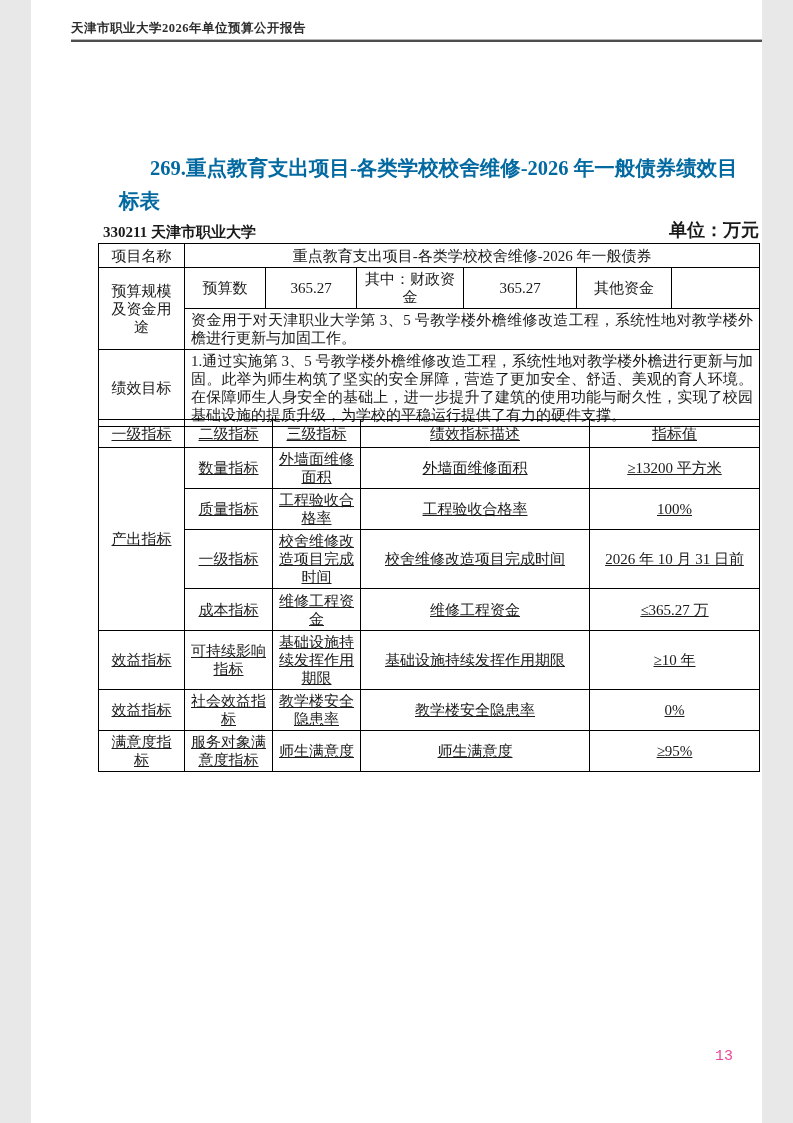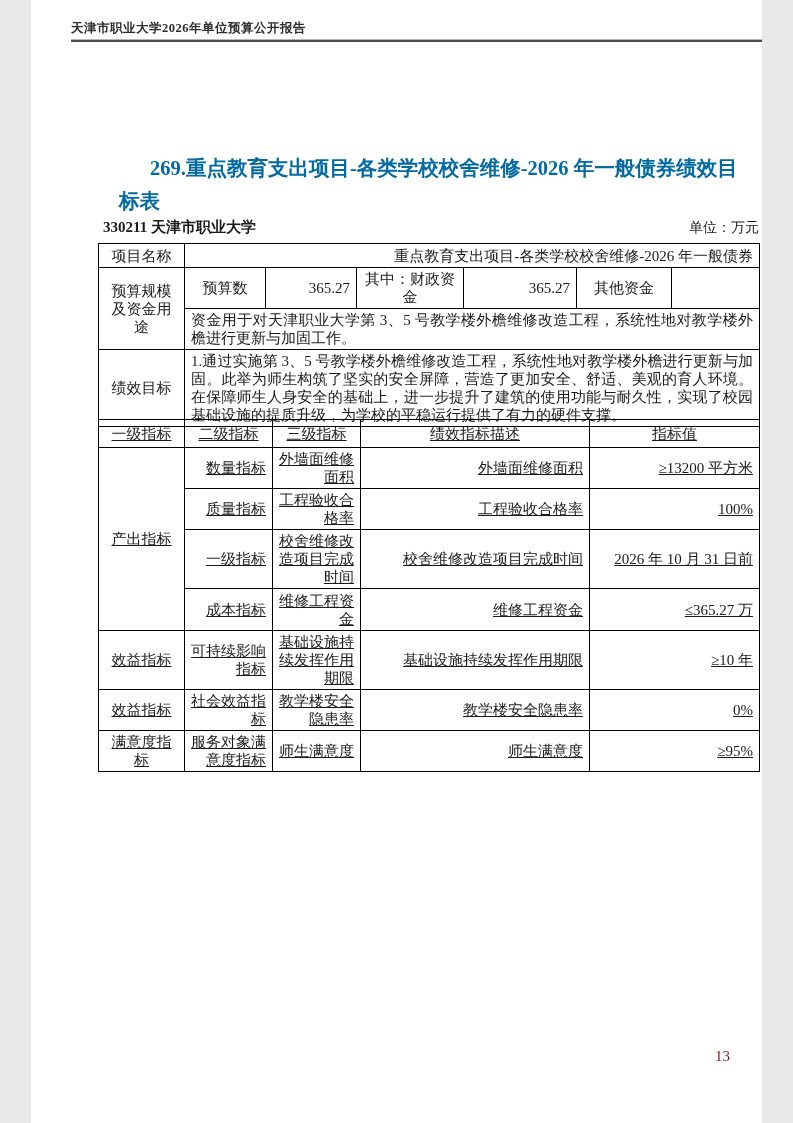--- a/index.html
+++ b/index.html
@@ -27,47 +27,47 @@
     position:absolute; left:88px; top:152px; width:642px;
     font-size:20.5px; font-weight:bold; line-height:33px;
     text-indent:31px;
     color:#0369a1;
   }
   .meta-row {
     position:absolute; left:72px; top:218px; width:656px;
     display:flex; justify-content:space-between; align-items:flex-end;
   }
   .meta-org { font-size:15px; font-weight:bold; }
-  .meta-unit { font-size:14px; font-weight:normal; }
+  .meta-unit { font-size:18px; font-weight:bold; }
 
   table.grid {
     position:absolute; left:67px; width:661px;
     border-collapse:collapse; table-layout:fixed;padding-left:12px;
   }
   table.grid td, table.grid th {
     border:1px solid #000;
     font-size:15px;
     font-weight:normal;
     vertical-align:middle;
     padding:2px 6px;
     line-height:18px;
     color:#1a1a1a;
     overflow:hidden;
   }
   #tableA { top:243px; }
   #tableB { top:419px;text-decoration:underline; }
   .b { font-weight:bold; }
   .c { text-align:center; }
-  .l { text-align:right; }
+  .l { text-align:center; }
   .j { text-align:justify; line-height:19px; }
   .small-lh { line-height:17px; }
   .num { padding-left:8px; }
   .pagenum {
     position:absolute; left:684px; top:1048px;
-    font-size:15px; color:#7f1d1d;
+    font-size:15px; color:#ec4899;font-family:Liberation Mono, monospace;
   }
 </style>
 </head>
 <body>
 
 <div class="page">
 
   <div class="doc-header">天津市职业大学2026年单位预算公开报告</div>
   <div class="header-rule"></div>
 

